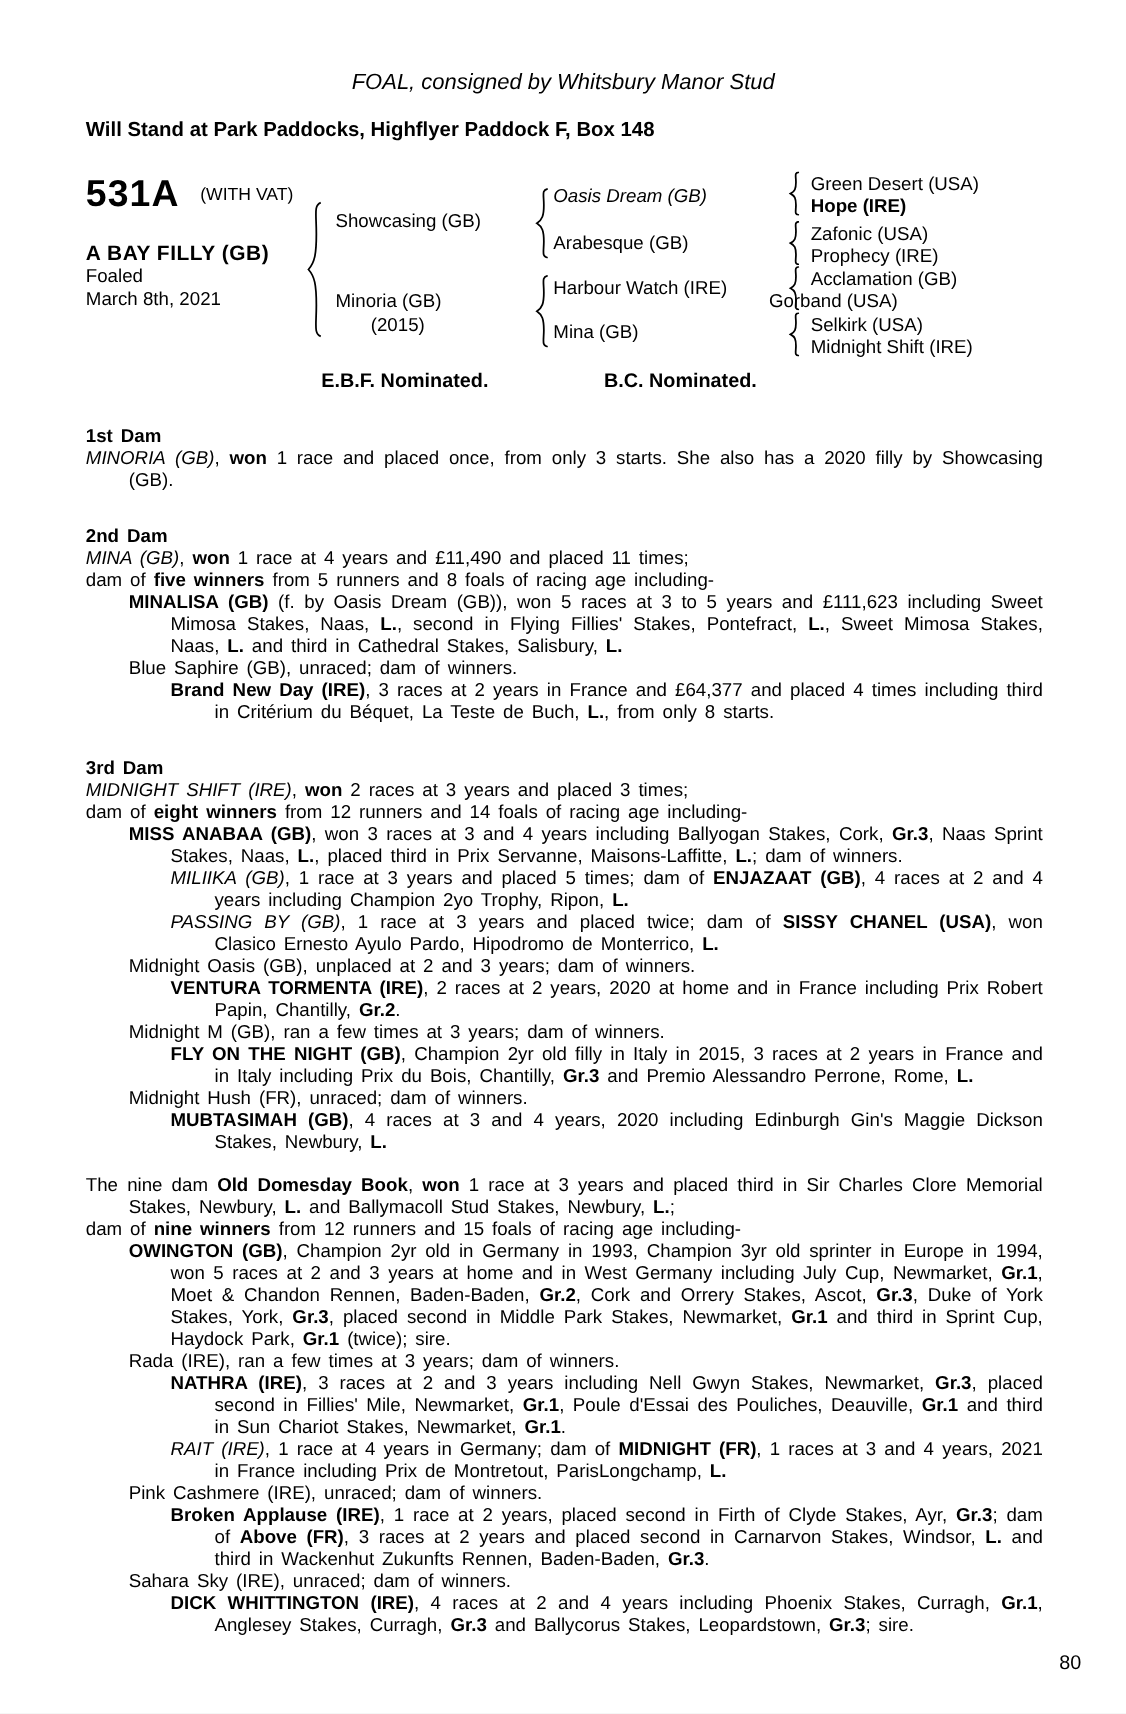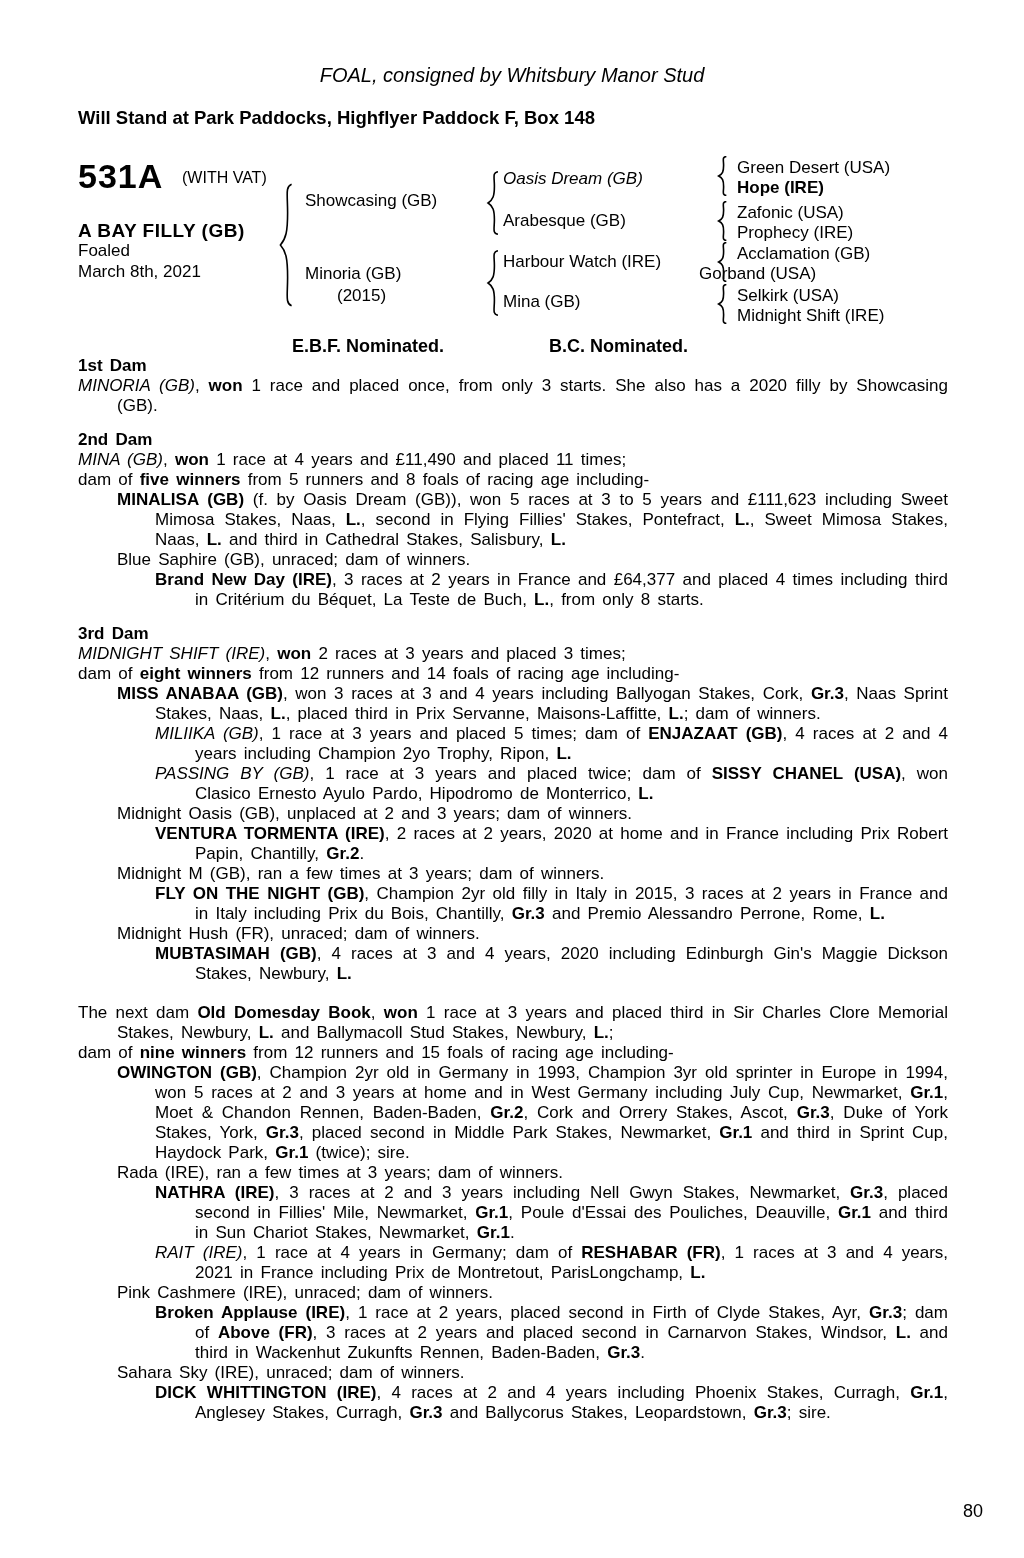--- a/index.html
+++ b/index.html
@@ -42,21 +42,21 @@
   .nom-ebf { left: 292px; }
   .nom-bc  { left: 549px; }
 
   .catalogue-body {
     position: absolute; top: 356px; left: 78px; width: 870px;
     font-size: 17px; line-height: 20px; word-spacing: 2.5px;
   }
   .section { margin-top: 14px; }
   .section:first-child { margin-top: 0; }
   .section-next-dam { margin-top: 19px; }
-  .dam-heading { font-weight: bold; }
+  .dam-heading { font-weight: bold; margin-top: 31px; }
   .para { text-align: justify; }
   .ind0 { padding-left: 39px;  text-indent: -39px; }
   .ind1 { padding-left: 77px;  text-indent: -38px; }
   .ind2 { padding-left: 117px; text-indent: -40px; }
   .run-b { font-weight: bold; }
   .run-i { font-style: italic; }
 
   .page-number { position: absolute; top: 1501px; right: 41px; font-size: 18px; }
 </style>
 </head>
@@ -151,26 +151,26 @@
         <div class="para ind2"><span class="run-i">MILIIKA (GB)</span><span>, 1 race at 3 years and placed 5 times; dam of </span><span class="run-b">ENJAZAAT (GB)</span><span>, 4 races at 2 and 4 years including Champion 2yo Trophy, Ripon, </span><span class="run-b">L.</span></div>
         <div class="para ind2"><span class="run-i">PASSING BY (GB)</span><span>, 1 race at 3 years and placed twice; dam of </span><span class="run-b">SISSY CHANEL (USA)</span><span>, won Clasico Ernesto Ayulo Pardo, Hipodromo de Monterrico, </span><span class="run-b">L.</span></div>
         <div class="para ind1"><span>Midnight Oasis (GB), unplaced at 2 and 3 years; dam of winners.</span></div>
         <div class="para ind2"><span class="run-b">VENTURA TORMENTA (IRE)</span><span>, 2 races at 2 years, 2020 at home and in France including Prix Robert Papin, Chantilly, </span><span class="run-b">Gr.2</span><span>.</span></div>
         <div class="para ind1"><span>Midnight M (GB), ran a few times at 3 years; dam of winners.</span></div>
         <div class="para ind2"><span class="run-b">FLY ON THE NIGHT (GB)</span><span>, Champion 2yr old filly in Italy in 2015, 3 races at 2 years in France and in Italy including Prix du Bois, Chantilly, </span><span class="run-b">Gr.3</span><span> and Premio Alessandro Perrone, Rome, </span><span class="run-b">L.</span></div>
         <div class="para ind1"><span>Midnight Hush (FR), unraced; dam of winners.</span></div>
         <div class="para ind2"><span class="run-b">MUBTASIMAH (GB)</span><span>, 4 races at 3 and 4 years, 2020 including Edinburgh Gin's Maggie Dickson Stakes, Newbury, </span><span class="run-b">L.</span></div>
       </div>
       <div class="section section-next-dam">
-        <div class="para ind0"><span>The next dam </span><span class="run-b">Old Domesday Book</span><span>, </span><span class="run-b">won</span><span> 1 race at 3 years and placed third in Sir Charles Clore Memorial Stakes, Newbury, </span><span class="run-b">L.</span><span> and Ballymacoll Stud Stakes, Newbury, </span><span class="run-b">L.</span><span>;</span></div>
+        <div class="para ind0"><span>The nine dam </span><span class="run-b">Old Domesday Book</span><span>, </span><span class="run-b">won</span><span> 1 race at 3 years and placed third in Sir Charles Clore Memorial Stakes, Newbury, </span><span class="run-b">L.</span><span> and Ballymacoll Stud Stakes, Newbury, </span><span class="run-b">L.</span><span>;</span></div>
         <div class="para ind0"><span>dam of </span><span class="run-b">nine winners</span><span> from 12 runners and 15 foals of racing age including-</span></div>
         <div class="para ind1"><span class="run-b">OWINGTON (GB)</span><span>, Champion 2yr old in Germany in 1993, Champion 3yr old sprinter in Europe in 1994, won 5 races at 2 and 3 years at home and in West Germany including July Cup, Newmarket, </span><span class="run-b">Gr.1</span><span>, Moet &amp; Chandon Rennen, Baden-Baden, </span><span class="run-b">Gr.2</span><span>, Cork and Orrery Stakes, Ascot, </span><span class="run-b">Gr.3</span><span>, Duke of York Stakes, York, </span><span class="run-b">Gr.3</span><span>, placed second in Middle Park Stakes, Newmarket, </span><span class="run-b">Gr.1</span><span> and third in Sprint Cup, Haydock Park, </span><span class="run-b">Gr.1</span><span> (twice); sire.</span></div>
         <div class="para ind1"><span>Rada (IRE), ran a few times at 3 years; dam of winners.</span></div>
         <div class="para ind2"><span class="run-b">NATHRA (IRE)</span><span>, 3 races at 2 and 3 years including Nell Gwyn Stakes, Newmarket, </span><span class="run-b">Gr.3</span><span>, placed second in Fillies' Mile, Newmarket, </span><span class="run-b">Gr.1</span><span>, Poule d'Essai des Pouliches, Deauville, </span><span class="run-b">Gr.1</span><span> and third in Sun Chariot Stakes, Newmarket, </span><span class="run-b">Gr.1</span><span>.</span></div>
-        <div class="para ind2"><span class="run-i">RAIT (IRE)</span><span>, 1 race at 4 years in Germany; dam of </span><span class="run-b">RESHABAR (FR)</span><span>, 1 races at 3 and 4 years, 2021 in France including Prix de Montretout, ParisLongchamp, </span><span class="run-b">L.</span></div>
+        <div class="para ind2"><span class="run-i">RAIT (IRE)</span><span>, 1 race at 4 years in Germany; dam of </span><span class="run-b">MIDNIGHT (FR)</span><span>, 1 races at 3 and 4 years, 2021 in France including Prix de Montretout, ParisLongchamp, </span><span class="run-b">L.</span></div>
         <div class="para ind1"><span>Pink Cashmere (IRE), unraced; dam of winners.</span></div>
         <div class="para ind2"><span class="run-b">Broken Applause (IRE)</span><span>, 1 race at 2 years, placed second in Firth of Clyde Stakes, Ayr, </span><span class="run-b">Gr.3</span><span>; dam of </span><span class="run-b">Above (FR)</span><span>, 3 races at 2 years and placed second in Carnarvon Stakes, Windsor, </span><span class="run-b">L.</span><span> and third in Wackenhut Zukunfts Rennen, Baden-Baden, </span><span class="run-b">Gr.3</span><span>.</span></div>
         <div class="para ind1"><span>Sahara Sky (IRE), unraced; dam of winners.</span></div>
         <div class="para ind2"><span class="run-b">DICK WHITTINGTON (IRE)</span><span>, 4 races at 2 and 4 years including Phoenix Stakes, Curragh, </span><span class="run-b">Gr.1</span><span>, Anglesey Stakes, Curragh, </span><span class="run-b">Gr.3</span><span> and Ballycorus Stakes, Leopardstown, </span><span class="run-b">Gr.3</span><span>; sire.</span></div>
       </div>
     </div>
 
   <div class="page-number">80</div>
 </div>
 

